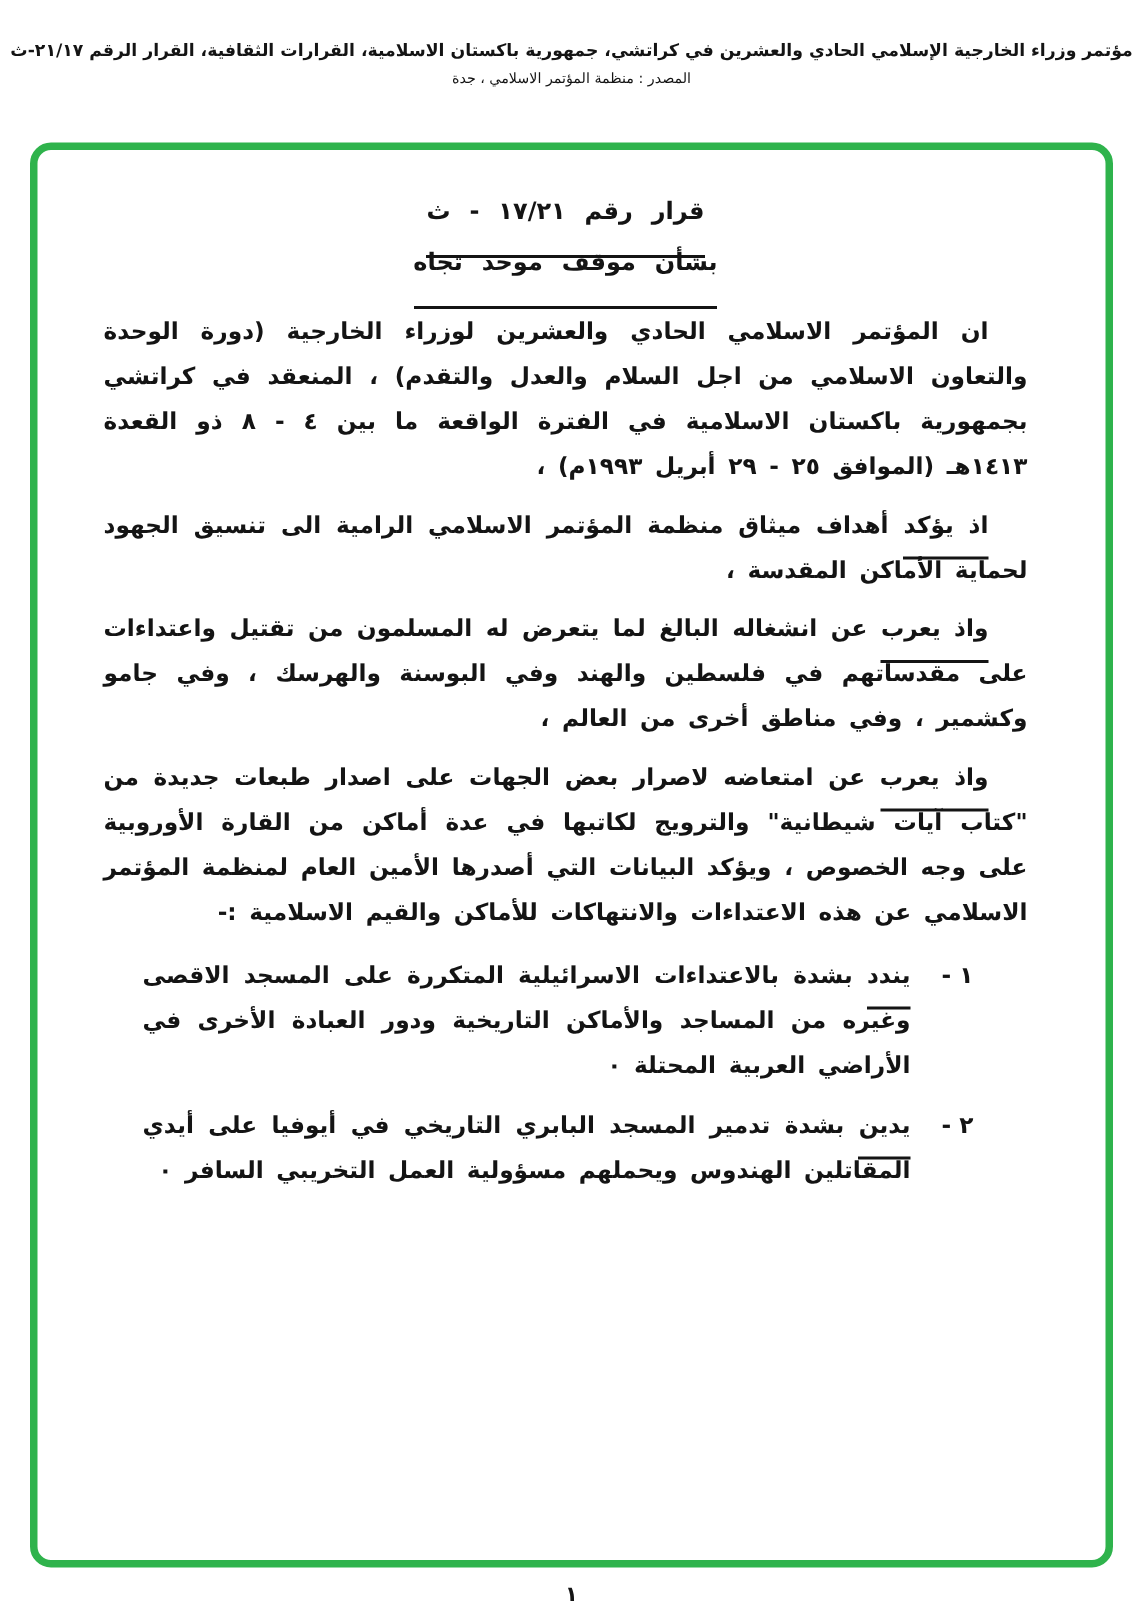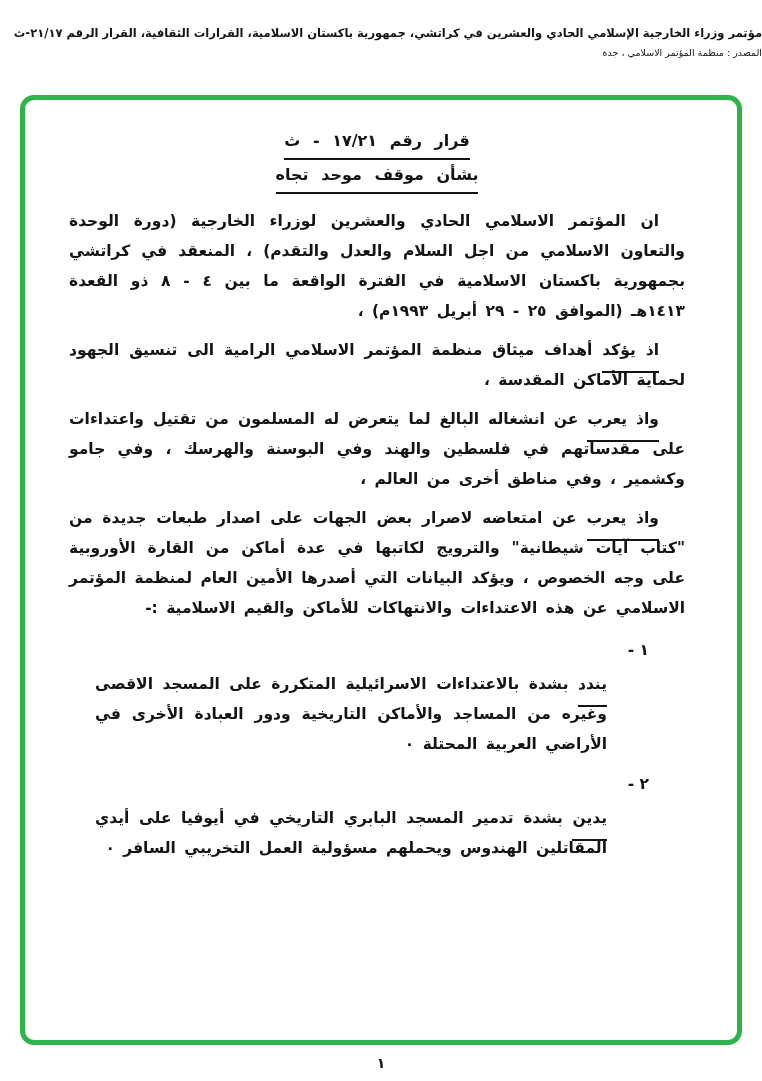--- a/index.html
+++ b/index.html
@@ -6,21 +6,21 @@
   html, body { background: #ffffff; }
   body {
     width: 762px;
     height: 1081px;
     position: relative;
     direction: rtl;
     font-family: "DejaVu Sans", sans-serif;
     color: #141414;
     overflow: hidden;
   }
-  .top-header { text-align: right; padding-top: 26px; }
+  .top-header { text-align: center; padding-top: 26px; }
   .catalog-line1 { font-size: 11.5px; font-weight: 700; letter-spacing: 0; }
   .catalog-line2 { font-size: 9.5px; font-weight: 400; margin-top: 7px; }
 
   .doc-frame {
     position: absolute;
     top: 95px;
     right: 20px;
     left: 20px;
     bottom: 36px;
     border: 5px solid var(--frame-border, #2fb34c);
@@ -30,21 +30,21 @@
     background: #ffffff;
   }
 
   .title-block { text-align: center; margin-bottom: 14px; }
   .t-line { line-height: 34px; }
   .t-line > span {
     font-size: 16px;
     font-weight: 700;
     word-spacing: 7px;
     border-bottom: 2px solid #141414;
-    padding-bottom: 8px;
+    padding-bottom: 20px;
   }
 
   .para {
     font-size: 15.5px;
     font-weight: 700;
     line-height: 30px;
     text-align: justify;
     text-indent: 26px;
     word-spacing: 3px;
     margin-top: 9px;
@@ -63,21 +63,20 @@
     font-weight: 700;
     line-height: 30px;
   }
   .itext {
     flex: 1;
     font-size: 15.5px;
     font-weight: 700;
     line-height: 30px;
     text-align: justify;
     word-spacing: 3px;
-    margin-top: 34px;
   }
 
   .page-num {
     position: absolute;
     bottom: 10px;
     left: 0;
     right: 0;
     text-align: center;
     font-size: 14px;
     font-weight: 700;

